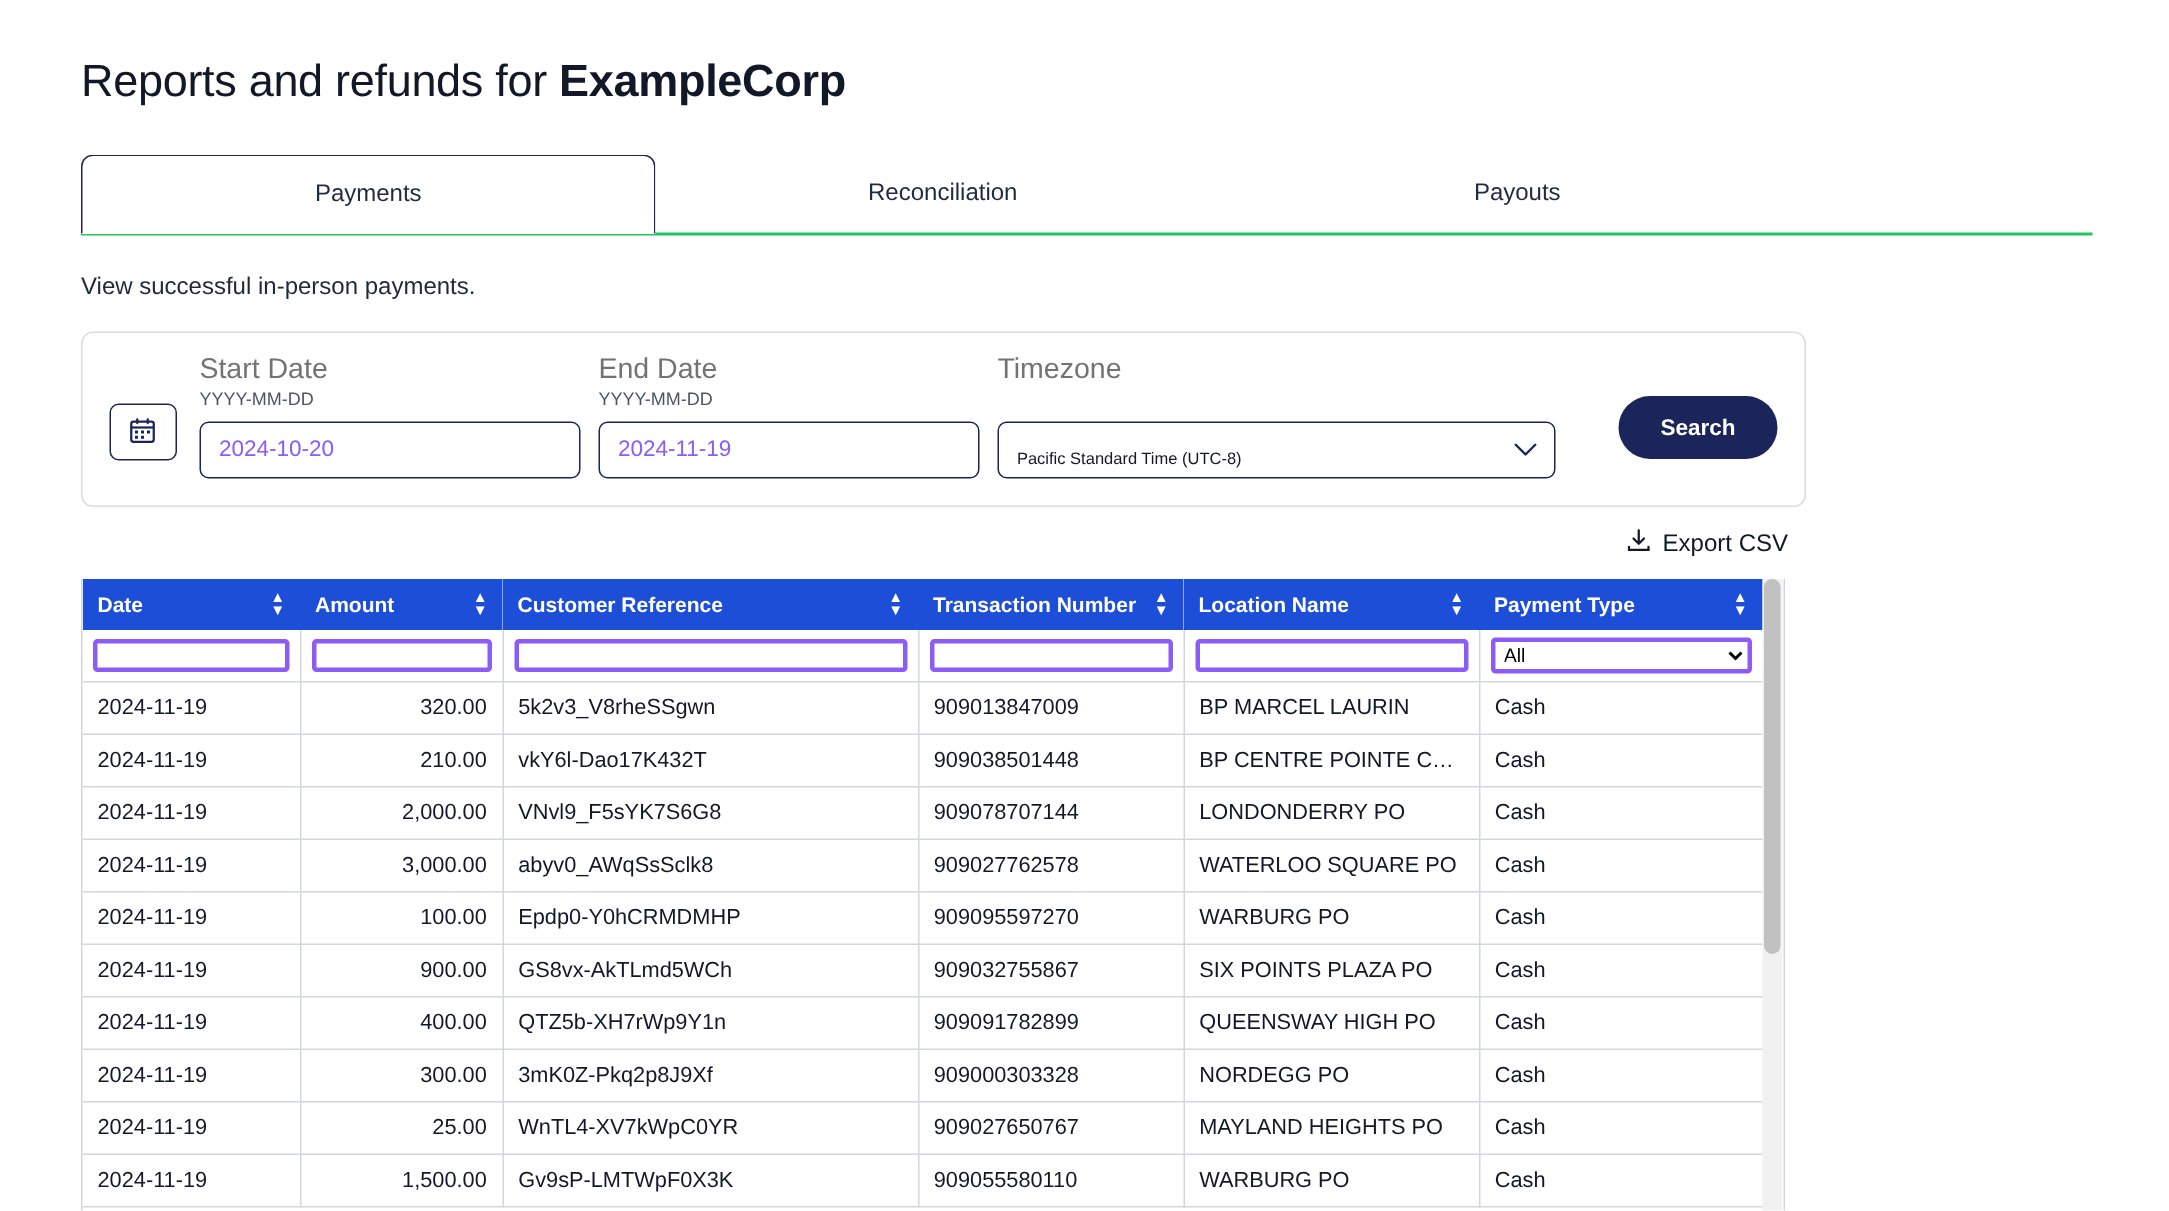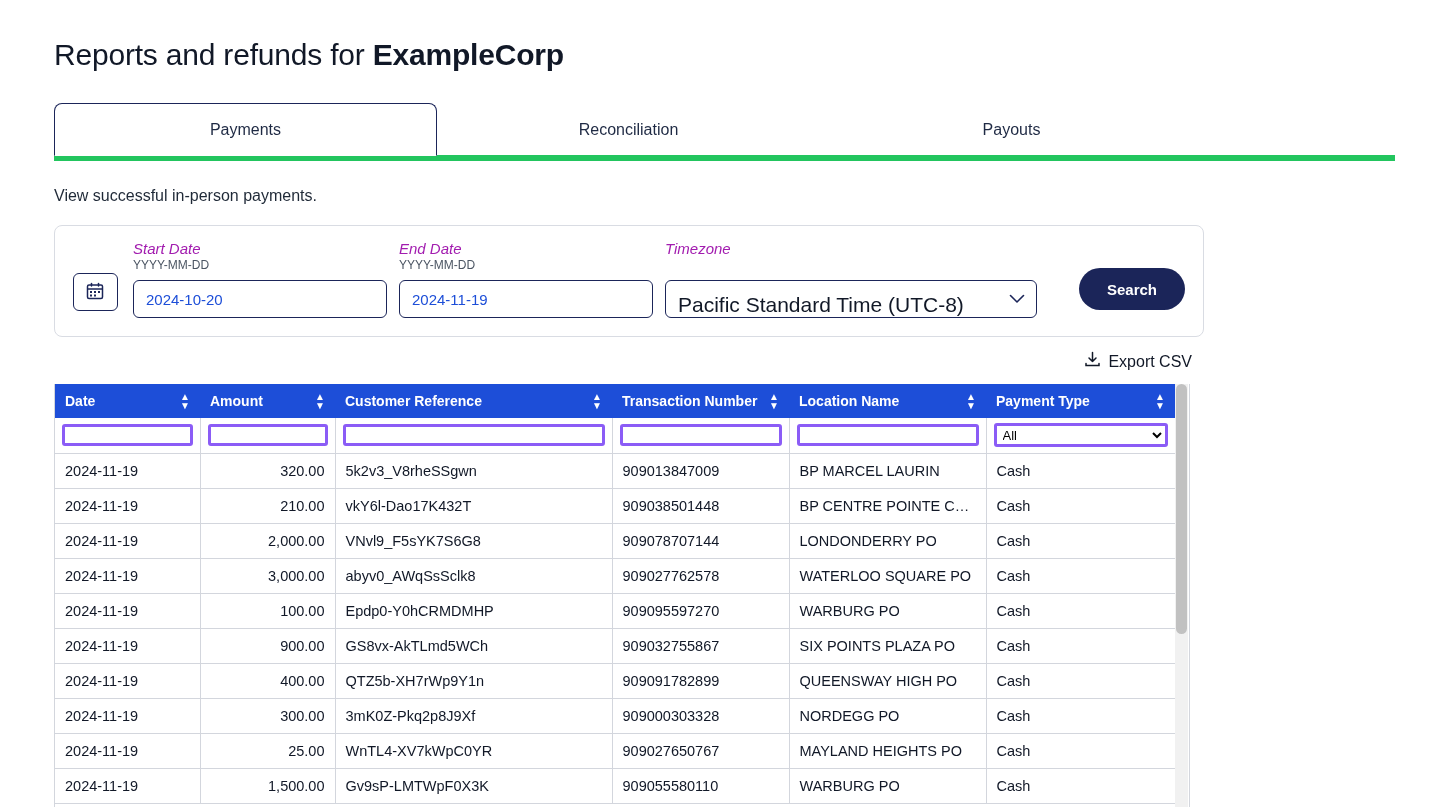--- a/index.html
+++ b/index.html
@@ -30,22 +30,22 @@
     letter-spacing: -0.2px;
   }
   .page-title .strong {
     font-weight: 700;
   }
 
   
   .tabs {
     margin-top: 31px;
     display: flex;
-    align-items: flex-end;
-    border-bottom: 6px solid #22c55e;
+    align-items: flex-start;
+    border-bottom: 2px solid #22c55e;
     width: 1341px;
     position: relative;
   }
   .tab {
     font-size: 16px;
     color: #1f2a44;
     text-align: center;
     padding: 17px 0 16px 0;
     cursor: pointer;
     background: transparent;
@@ -91,55 +91,54 @@
     display: flex;
     align-items: center;
     justify-content: center;
     margin-top: 33px;
     margin-right: 15px;
     cursor: pointer;
     padding: 0;
   }
   .field-group { margin-right: 12px; }
   .field-label {
-    font-size: 15px;
-    color: #a21caf;
+    font-size: 19px;
+    color: #737373;
     line-height: 1.15;
-    font-style: italic;
   }
   .field-hint {
     font-size: 12px;
     color: #4b5563;
     line-height: 1.4;
     margin-bottom: 6px;
   }
   .text-input {
     width: 254px;
     height: 38px;
     border: 1px solid #1b2559;
     border-radius: 6px;
     padding: 0 12px;
     font-size: 15px;
-    color: #1d4ed8;
+    color: #8b5cf6;
     font-family: inherit;
     background: #fff;
     outline: none;
   }
   .tz-group { }
   .select-wrap {
     position: relative;
     width: 372px;
   }
   .select-input {
     width: 372px;
     height: 38px;
     border: 1px solid #1b2559;
     border-radius: 6px;
     padding: 12px 34px 0 12px;
-    font-size: 21px;
+    font-size: 11px;
     color: #111827;
     font-family: inherit;
     background: #fff;
     display: flex;
     align-items: center;
     cursor: pointer;
   }
   .chev {
     position: absolute;
     right: 12px;

